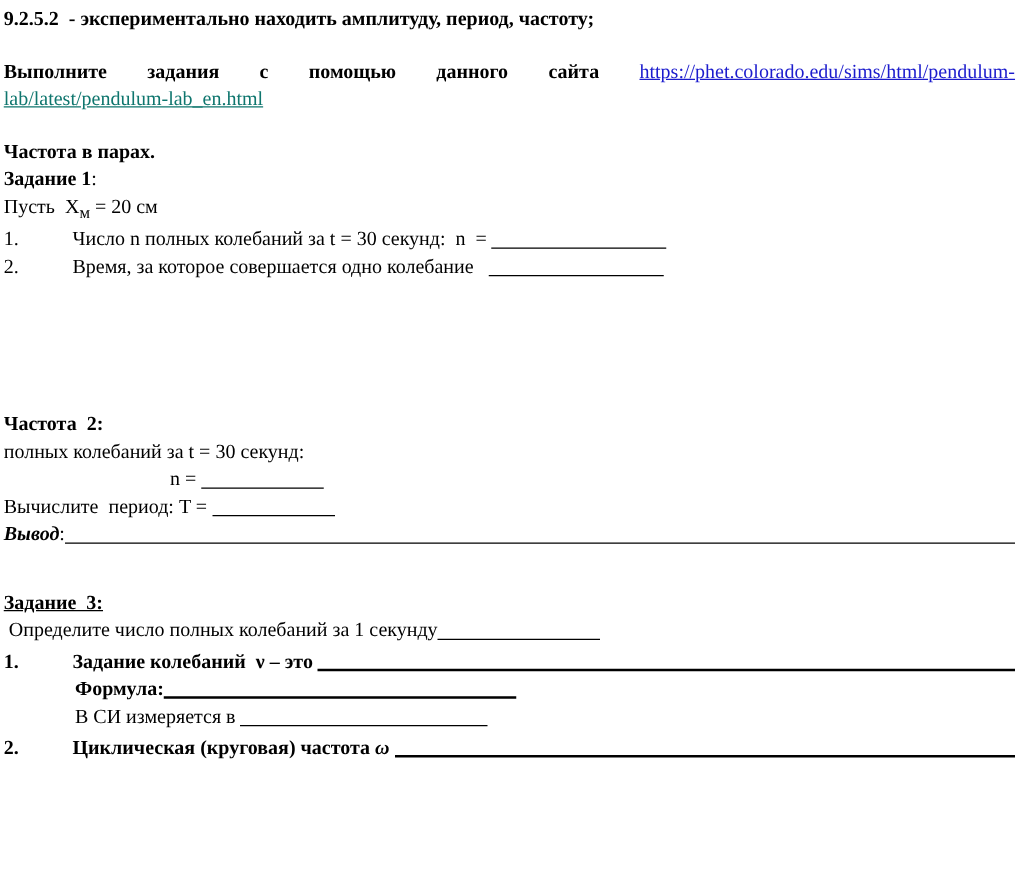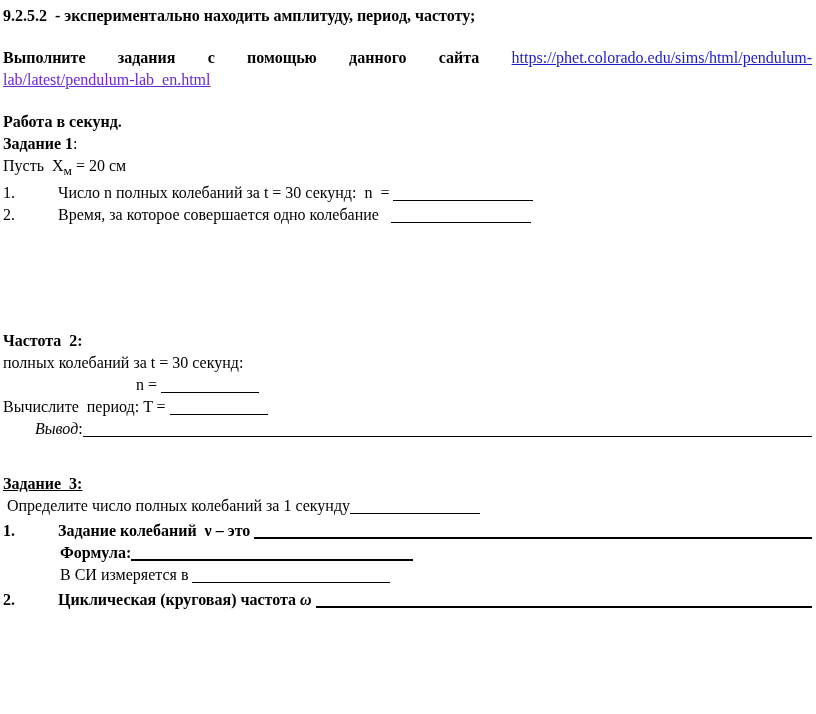--- a/index.html
+++ b/index.html
@@ -15,21 +15,21 @@
   }
   .page {
     width: 816px;
     height: 702px;
     padding: 5px 4px 0 3px;
     background: #ffffff;
   }
   p { margin: 0; }
   .pre { white-space: pre-wrap; }
   .bold { font-weight: bold; }
-  .bold-italic { font-weight: normal; font-style: italic; margin-left: 32px; }
+  .bold-italic { font-weight: bold; font-style: italic; }
   .italic { font-style: italic; }
 
   
   .justify-line {
     text-align: justify;
     text-align-last: justify;
   }
   a.link {
     text-decoration: underline;
     cursor: pointer;
@@ -66,23 +66,23 @@
   .flexrow { display: flex; align-items: baseline; }
 </style>
 </head>
 <body>
 
 <div class="page">
 
   <p class="bold pre">9.2.5.2  - экспериментально находить амплитуду, период, частоту;</p>
 
   <p class="justify-line mt-blankline"><span class="bold">Выполните задания с помощью данного сайта</span> <a class="link" style="color: rgb(28, 28, 205);">https://phet.colorado.edu/sims/html/pendulum-</a></p>
-  <p><a class="link" style="color: #6d28d9; margin-top: 44px;">lab/latest/pendulum-lab_en.html</a></p>
+  <p><a class="link" style="color: #0f766e; margin-top: 44px;">lab/latest/pendulum-lab_en.html</a></p>
 
-  <p class="bold mt-blankline">Работа в секунд.</p>
+  <p class="bold mt-blankline">Частота в парах.</p>
 
   <p><span class="bold">Задание 1</span><span>:</span></p>
 
   <p class="pre"><span>Пусть  X</span><sub>м</sub><span> = 20 см</span></p>
 
   <p class="numrow">
       <span class="num">1.</span>
       <span class="pre">Число n полных колебаний за t = 30 секунд:  n  = </span>
       <span class="blank w140"></span>
     </p>

